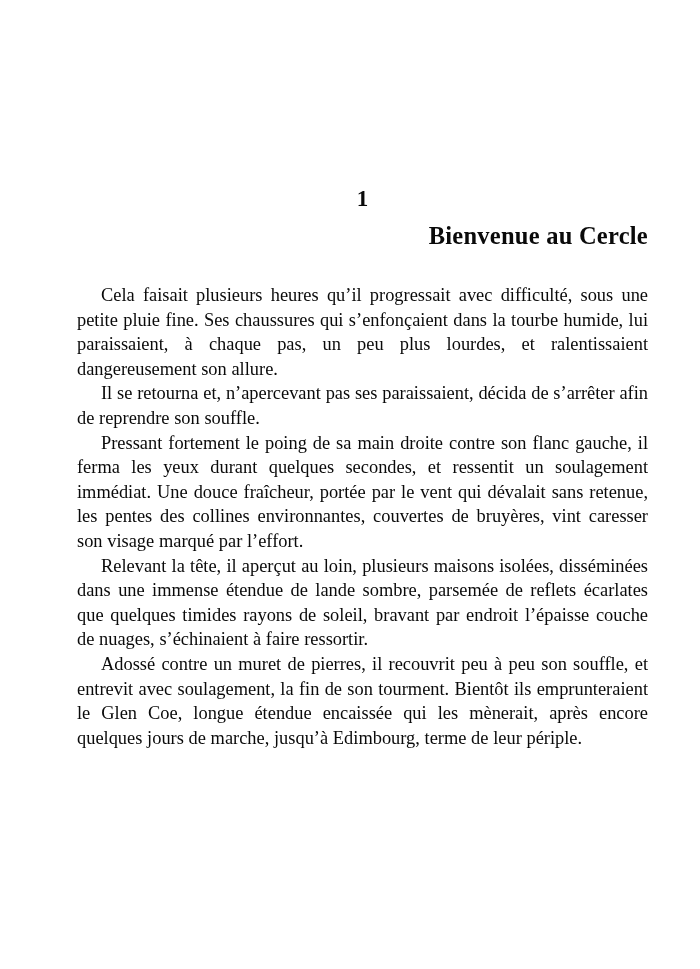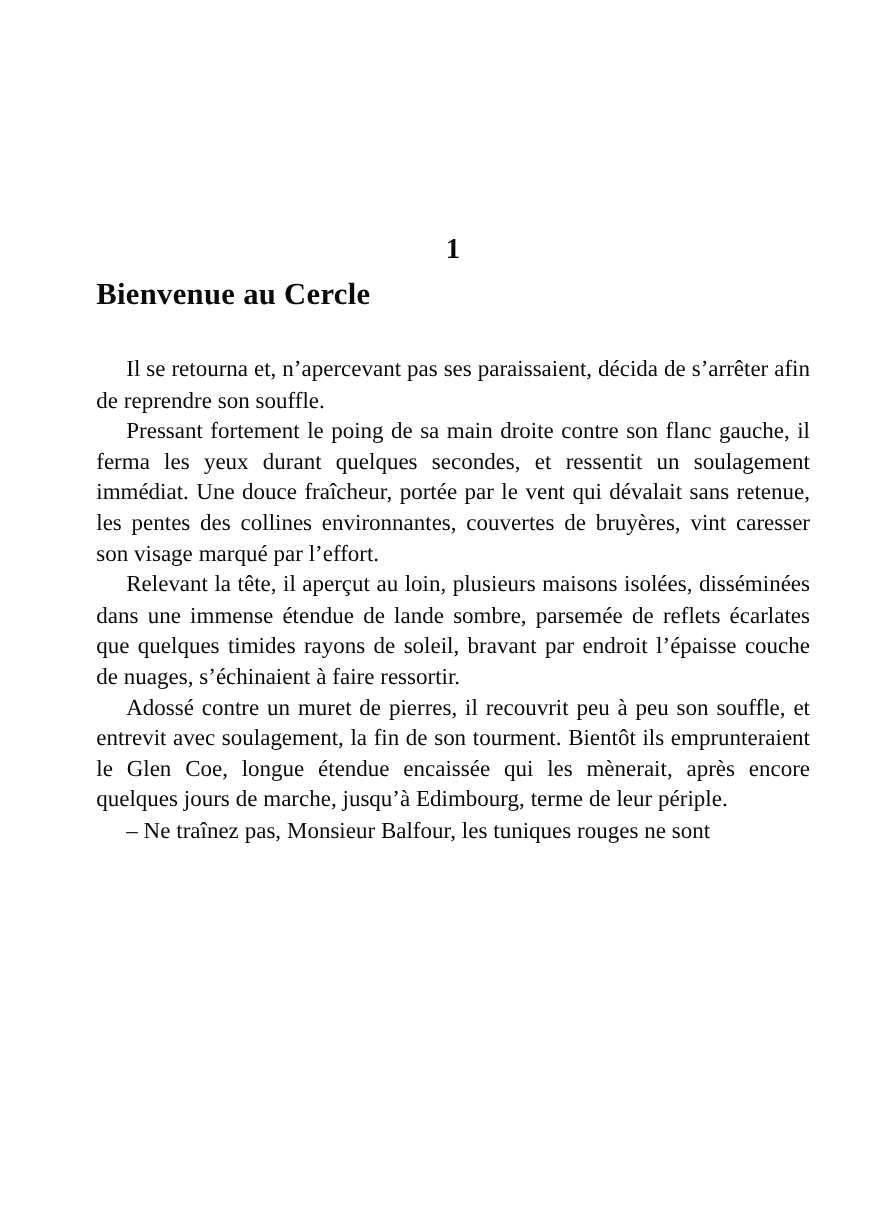--- a/index.html
+++ b/index.html
@@ -29,21 +29,21 @@
     text-align: center;
     font-weight: bold;
     font-size: 23px;
     line-height: 26px;
     letter-spacing: 0.2px;
     padding-top: 186px;
   }
   .chapter-title {
     margin: 0;
     padding: 0;
-    text-align: left;
+    text-align: right;
     font-weight: bold;
     font-size: 24.5px;
     line-height: 30px;
     letter-spacing: 0.25px;
     padding-top: 9px;
   }
   .body-copy {
     padding-top: 32px;
   }
   p.para {
@@ -67,21 +67,21 @@
 <body>
 
 <div class="page">
   <div class="text-block">
 
     <h1 class="chapter-number">1</h1>
 
     <h2 class="chapter-title">Bienvenue au Cercle</h2>
 
     <div class="body-copy">
+      <p class="para">Cela faisait plusieurs heures qu’il progressait avec difficulté, sous une petite pluie fine. Ses chaussures qui s’enfonçaient dans la tourbe humide, lui paraissaient, à chaque pas, un peu plus lourdes, et ralentissaient dangereusement son allure.</p>
       <p class="para">Il se retourna et, n’apercevant pas ses paraissaient, décida de s’arrêter afin de reprendre son souffle.</p>
       <p class="para">Pressant fortement le poing de sa main droite contre son flanc gauche, il ferma les yeux durant quelques secondes, et ressentit un soulagement immédiat. Une douce fraîcheur, portée par le vent qui dévalait sans retenue, les pentes des collines environnantes, couvertes de bruyères, vint caresser son visage marqué par l’effort.</p>
       <p class="para">Relevant la tête, il aperçut au loin, plusieurs maisons isolées, disséminées dans une immense étendue de lande sombre, parsemée de reflets écarlates que quelques timides rayons de soleil, bravant par endroit l’épaisse couche de nuages, s’échinaient à faire ressortir.</p>
       <p class="para">Adossé contre un muret de pierres, il recouvrit peu à peu son souffle, et entrevit avec soulagement, la fin de son tourment. Bientôt ils emprunteraient le Glen Coe, longue étendue encaissée qui les mènerait, après encore quelques jours de marche, jusqu’à Edimbourg, terme de leur périple.</p>
-      <p class="para dialogue">– Ne traînez pas, Monsieur Balfour, les tuniques rouges ne sont</p>
     </div>
 
   </div>
 </div>
 
 </body></html>

